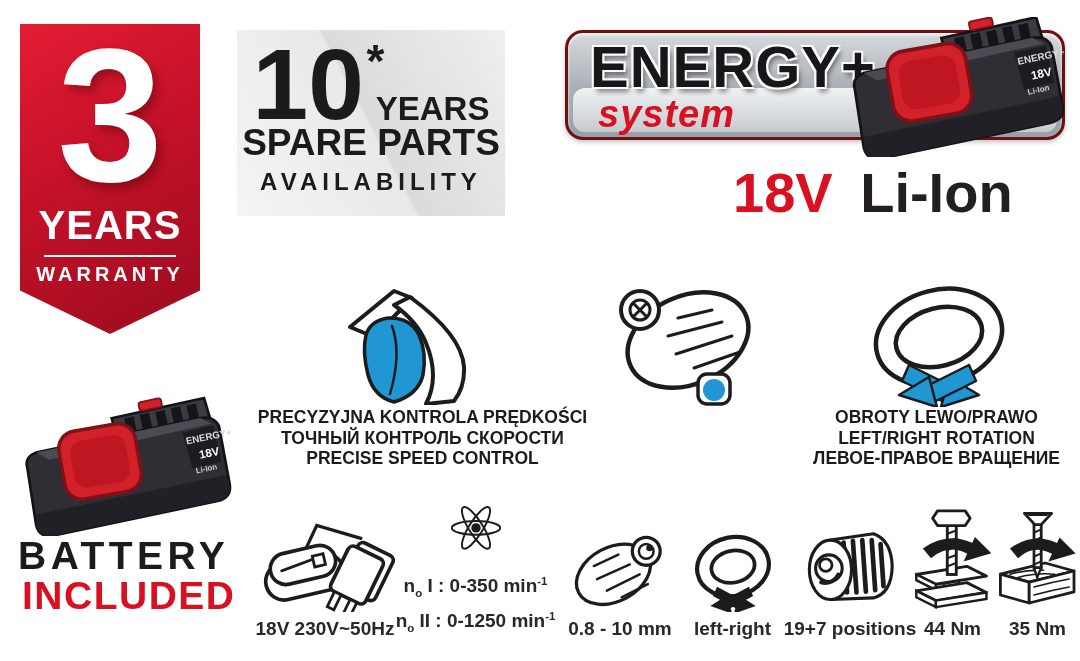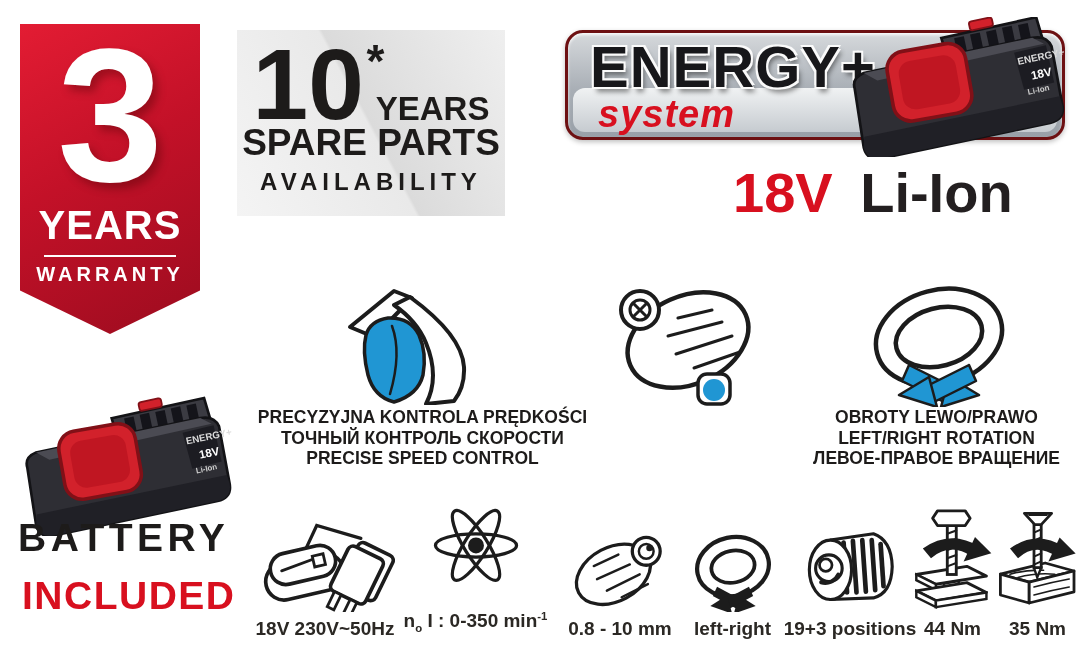--- a/index.html
+++ b/index.html
@@ -51,21 +51,21 @@
   .caption{position:absolute;text-align:center;font-size:17.5px;font-weight:700;line-height:20.5px;color:#1d1b1a;}
   .cap1{left:240px;top:407px;width:365px;}
   .cap2{left:577px;top:407px;width:218px;}
   .cap3{left:793px;top:407px;width:287px;}
   .fi1{left:322px;top:283px;}
   .fi2{left:606px;top:280px;}
   .fi3{left:857px;top:279px;}
 
   
   .bat-big{position:absolute;left:14px;top:396px;width:220px;height:140px;}
-  .bi1{position:absolute;left:18px;top:516px;font-size:39px;font-weight:800;letter-spacing:4.5px;color:#1d1b1a;}
+  .bi1{position:absolute;left:18px;top:534px;font-size:39px;font-weight:800;letter-spacing:4.5px;color:#1d1b1a;}
   .bi2{position:absolute;left:22px;top:574px;font-size:39px;font-weight:800;letter-spacing:1.5px;color:#d8101f;}
 
   
   .spec{position:absolute;top:502px;height:138px;display:flex;flex-direction:column;
     align-items:center;justify-content:flex-end;}
   .spec .lbl{font-size:19px;font-weight:700;color:#2b2824;margin-top:5px;white-space:nowrap;line-height:23px;}
   .spec sub{font-size:.6em;}
   .spec sup{font-size:.6em;}
   .s1{left:245px;width:160px;}
   .s2{left:388px;width:175px;}
@@ -224,20 +224,21 @@
   </div>
 
   <div class="spec s2">
     <svg width="112" height="88" viewBox="0 0 150 120">
       <ellipse cx="75" cy="60" rx="56" ry="16" fill="none" stroke="#1c1c1c" stroke-width="4.5"></ellipse>
       <ellipse cx="75" cy="60" rx="56" ry="16" fill="none" stroke="#1c1c1c" stroke-width="4.5" transform="rotate(58 75 60)"></ellipse>
       <ellipse cx="75" cy="60" rx="56" ry="16" fill="none" stroke="#1c1c1c" stroke-width="4.5" transform="rotate(-58 75 60)"></ellipse>
       <circle cx="75" cy="60" r="11" fill="#1c1c1c"></circle>
     </svg>
     <div class="lbl"><span>n</span><sub>o</sub><span> I : 0-350 min</span><sup>-1</sup></div>
+    <div class="lbl" style="margin-top:0;"><span>n</span><sub>o</sub><span> II : 0-1250 min</span><sup>-1</sup></div>
   </div>
 
   <div class="spec s3">
     <svg width="102" height="82" viewBox="0 0 120 100">
       <ellipse cx="52" cy="54" rx="48" ry="33" fill="#fff" stroke="#1c1c1c" stroke-width="4" transform="rotate(-28 52 54)"></ellipse>
       <circle cx="92" cy="26" r="17" fill="#fff" stroke="#1c1c1c" stroke-width="4"></circle>
       <circle cx="92" cy="26" r="9" fill="#fff" stroke="#1c1c1c" stroke-width="3"></circle>
       <circle cx="96" cy="22" r="4" fill="#1c1c1c"></circle>
       <path class="ln" d="M28 44 L58 30" stroke-width="3"></path>
       <path class="ln" d="M32 60 L72 42" stroke-width="3"></path>
@@ -269,21 +270,21 @@
         <rect x="68" y="16" width="6" height="72" rx="3" transform="rotate(-4 71 52)"></rect>
         <rect x="80" y="15" width="6" height="72" rx="3" transform="rotate(-4 83 51)"></rect>
         <rect x="92" y="15" width="6" height="70" rx="3" transform="rotate(-4 95 50)"></rect>
         <rect x="103" y="20" width="6" height="60" rx="3" transform="rotate(-4 106 50)"></rect>
       </g>
       <ellipse cx="40" cy="56" rx="27" ry="38" fill="#fff" stroke="#1c1c1c" stroke-width="4"></ellipse>
       <circle cx="38" cy="54" r="17" fill="#fff" stroke="#1c1c1c" stroke-width="4"></circle>
       <circle cx="34" cy="50" r="8" fill="#fff" stroke="#1c1c1c" stroke-width="3.5"></circle>
       <path class="ln" d="M50 62 A 18 18 0 0 1 28 72" stroke-width="5"></path>
     </svg>
-    <div class="lbl">19+3 positions</div>
+    <div class="lbl">19+7 positions</div>
   </div>
 
   <div class="spec s6">
     <svg width="90" height="106" viewBox="0 0 110 130">
       <polygon points="10,84 72,74 96,86 34,96" fill="#fff" stroke="#1c1c1c" stroke-width="3.5" stroke-linejoin="round"></polygon>
       <polygon points="10,84 34,96 34,103 10,91" fill="#fff" stroke="#1c1c1c" stroke-width="3"></polygon>
       <polygon points="44,95 62,92 62,112 44,115" fill="#fff" stroke="#1c1c1c" stroke-width="3"></polygon>
       <polygon points="10,104 72,94 96,106 34,116" fill="#fff" stroke="#1c1c1c" stroke-width="3.5" stroke-linejoin="round"></polygon>
       <polygon points="10,104 34,116 34,124 10,112" fill="#fff" stroke="#1c1c1c" stroke-width="3"></polygon>
       <polygon points="34,116 96,106 96,114 34,124" fill="#fff" stroke="#1c1c1c" stroke-width="3"></polygon>

